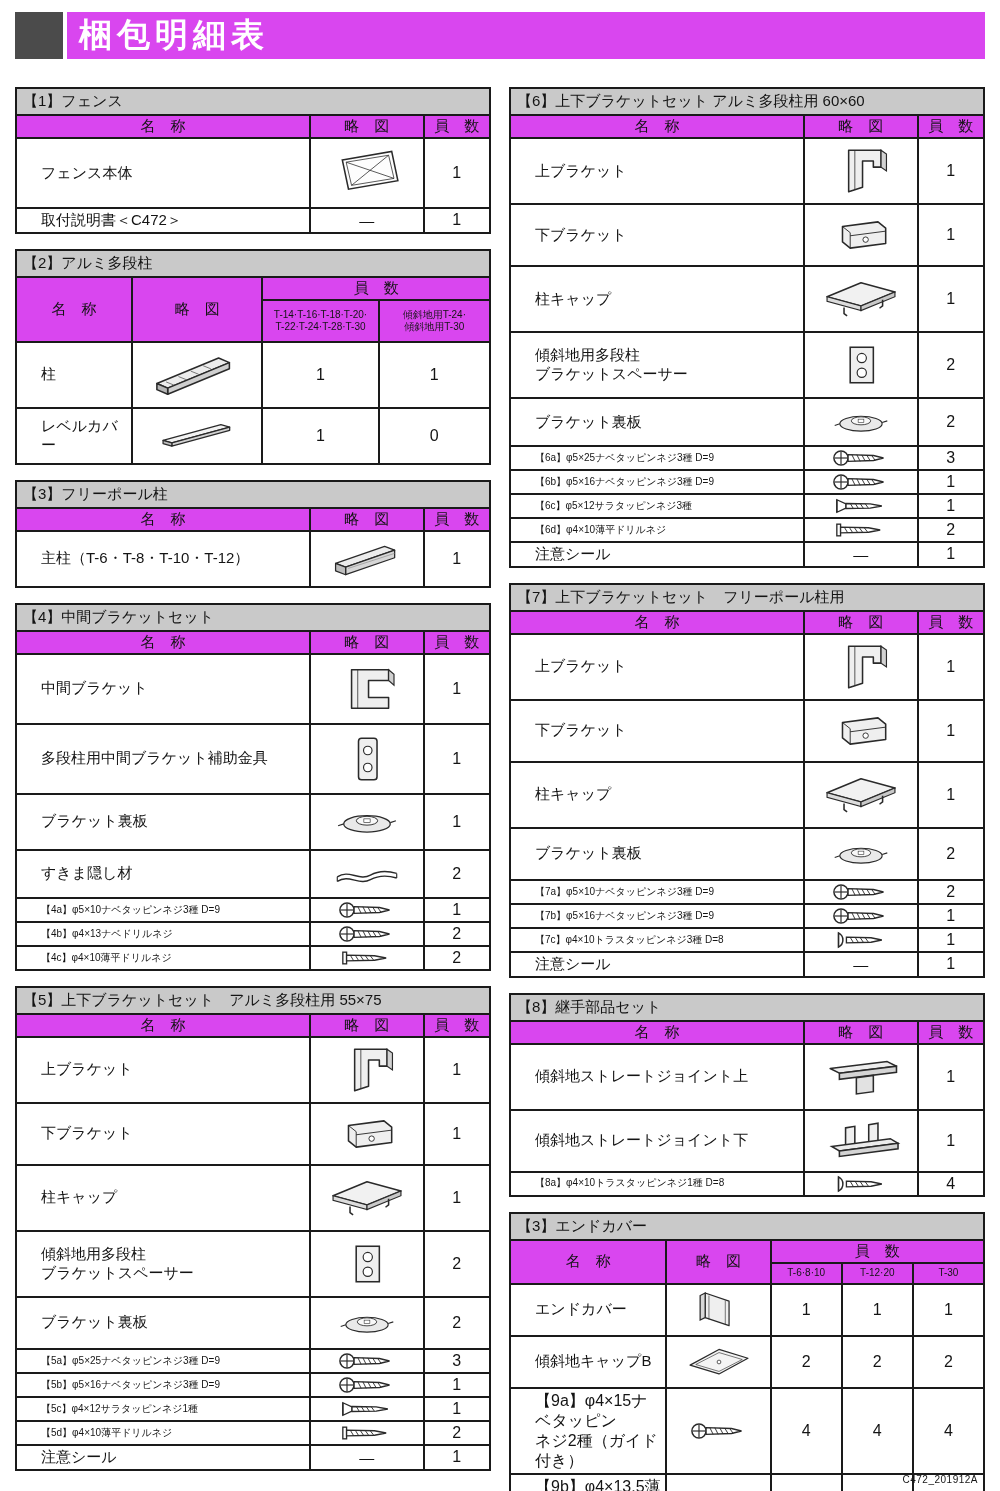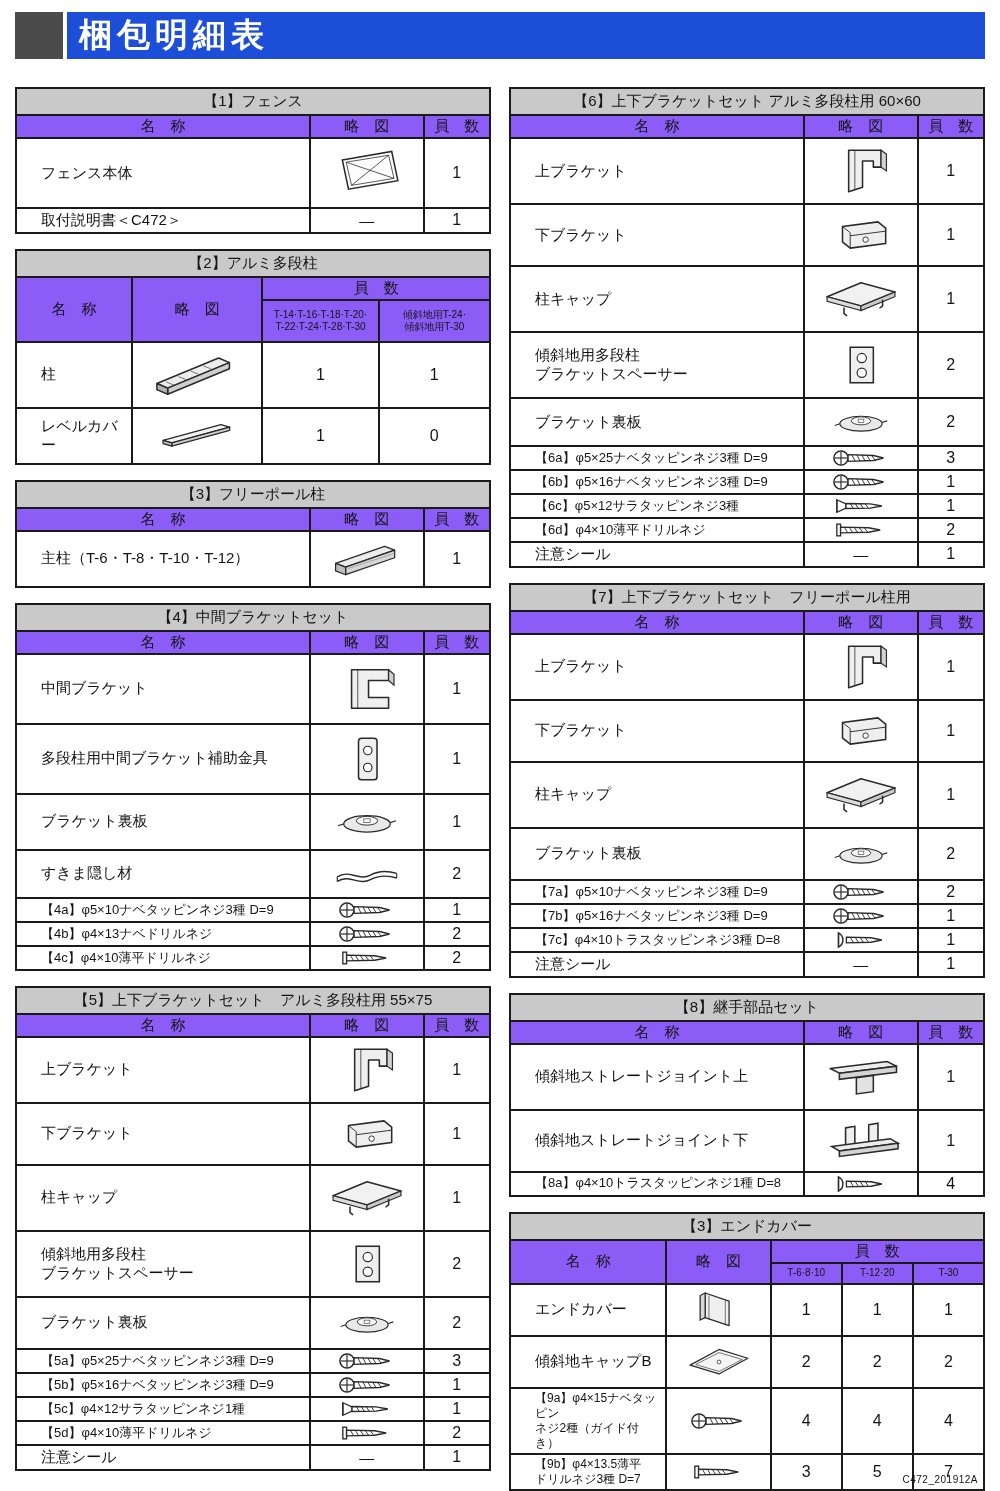--- a/index.html
+++ b/index.html
@@ -2,37 +2,37 @@
 <html><head>
 <meta charset="utf-8">
 <style>
   *{margin:0;padding:0;box-sizing:border-box}
   html,body{width:1000px;height:1491px;background:#fff;color:#141414;
     font-family:"Liberation Sans","DejaVu Sans",sans-serif;overflow:hidden;position:relative}
   .page{padding:12px 15px 0 15px}
   
   .titlebar{display:flex;height:47px;margin-bottom:28px}
   .tb-block{width:48px;background:#4b4b4b;margin-right:4px}
-  .tb-bar{flex:1;background:#1d4ed8;color:#fff;display:flex;align-items:center;
+  .tb-bar{flex:1;background:#d946ef;color:#fff;display:flex;align-items:center;
     padding-left:12px;font-size:33px;font-weight:bold;letter-spacing:5px}
   
   .cols{display:flex;gap:18px;align-items:flex-start}
   .col{width:476px}
   
   table{border-collapse:collapse;width:100%;table-layout:fixed;margin-bottom:15px}
   td{border:2px solid #1a1a1a;font-size:15px;padding:2px 4px;vertical-align:middle;overflow:hidden}
-  .ttl{background:#c9c9c9;text-align:center;padding:3px 6px;font-size:15px}
-  .hd{background:#8b5cf6;text-align:center;font-size:15px;padding:1px 2px}
+  .ttl{background:#c9c9c9;text-align:left;padding:3px 6px;font-size:15px}
+  .hd{background:#d946ef;text-align:center;font-size:15px;padding:1px 2px}
   .hd.sm{font-size:10px;line-height:1.2;white-space:pre-line;padding:1px 9px}
   .nm{padding-left:24px;line-height:1.25}
   .nm.ml{white-space:pre-line}
   .sk{text-align:center;padding:1px}
   .qt{text-align:center;font-size:16px}
-  .scr .nm{font-size:13px}
-  .scr9 .nm{font-size:12px;white-space:pre-line}
+  .scr .nm{font-size:10px}
+  .scr9 .nm{font-size:16px;white-space:pre-line}
   tr.tt>td{height:24px}
   tr.hh>td{height:23px}
   tr.sub>td{height:42px}
   tr.sub9>td{height:21px}
   tr.h24>td{height:24px}
   tr.h36>td{height:36px}
   tr.h48>td{height:48px}
   tr.h52>td{height:52px}
   tr.h56>td{height:56px}
   tr.h62>td{height:62px}

